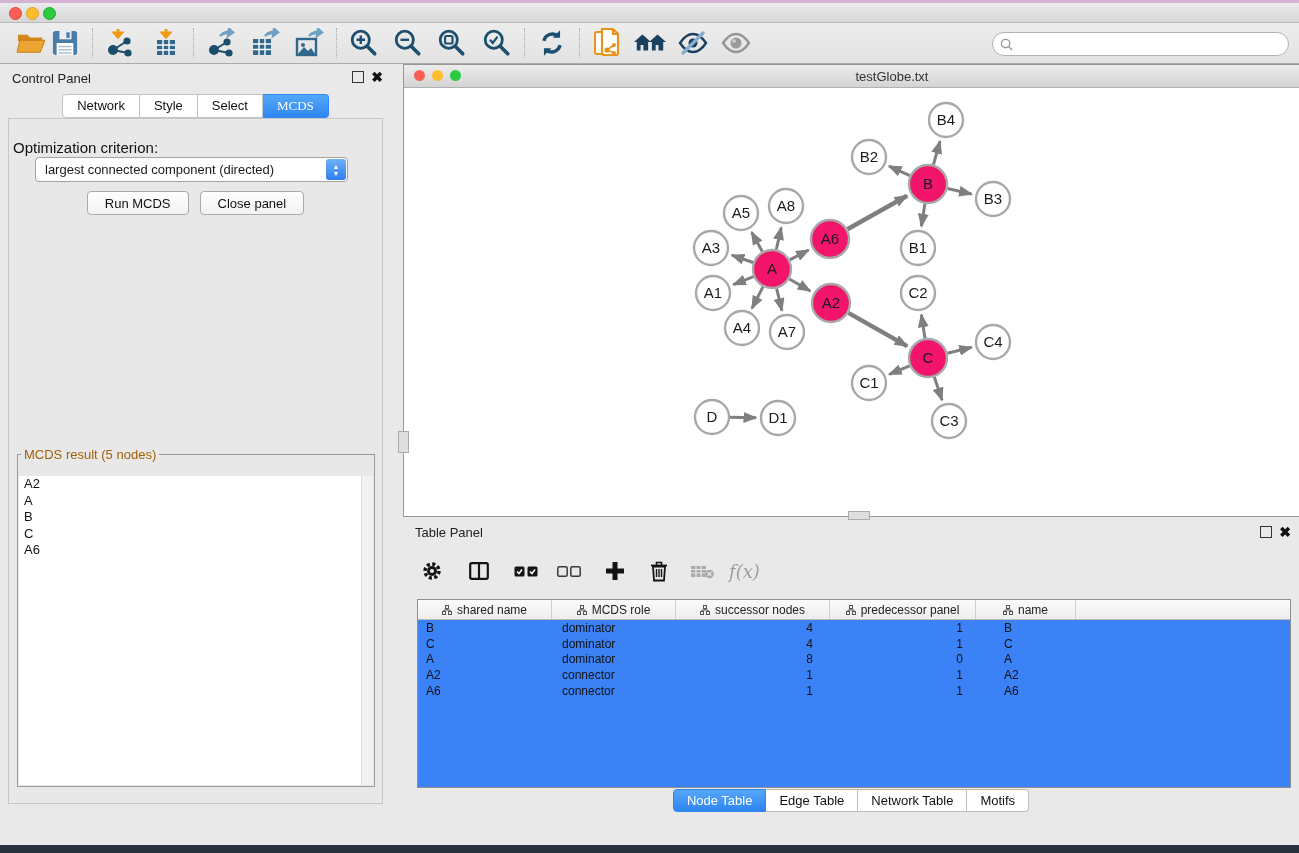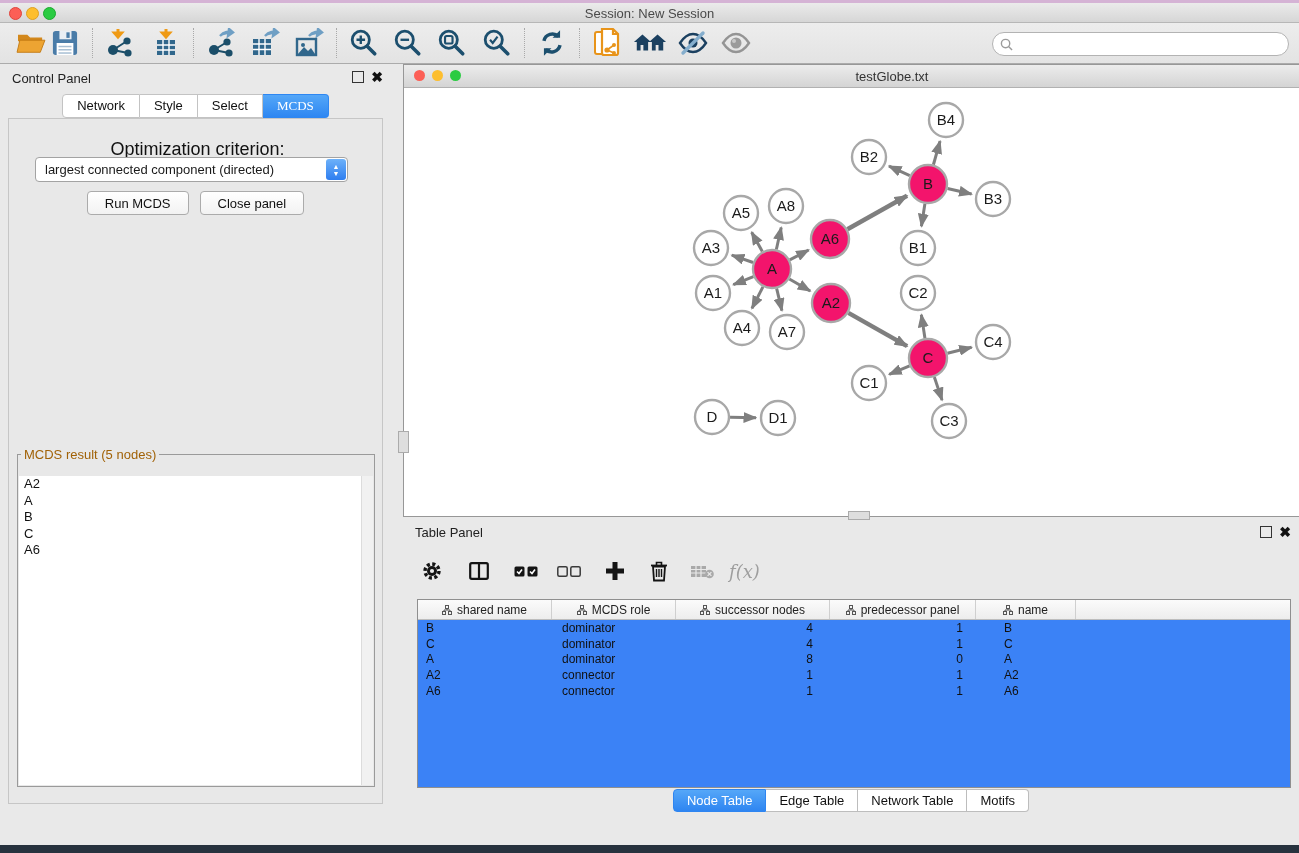--- a/index.html
+++ b/index.html
@@ -33,21 +33,21 @@
   .float-btn{width:10px;height:10px;border:1.5px solid #333;display:inline-block;}
   .close-btn{font-size:14px;font-weight:bold;color:#111;line-height:10px;}
   #cp-tabs{position:absolute;left:0;right:0;top:31px;display:flex;justify-content:center;}
   .cp-tab{font-size:13px;padding:3px 14px;background:#fff;border:1px solid #c3c3c3;border-left:none;
           color:#111;}
   .cp-tab:first-child{border-left:1px solid #c3c3c3;border-radius:4px 0 0 4px;}
   .cp-tab:last-child{border-radius:0 4px 4px 0;}
   .cp-tab.active{background:linear-gradient(#54a7f8,#2e87f2);border-color:#2e87f2;color:#fff;font-family:Liberation Serif, serif;}
   #cp-content{position:absolute;left:8px;top:55px;width:373px;height:684px;background:#e8e8e8;
               border:1px solid #c6c6c6;}
-  #opt-label{position:absolute;left:4px;right:0;top:20px;text-align:center;font-size:18px;color:#111;}
+  #opt-label{position:absolute;left:4px;right:0;top:20px;text-align:left;font-size:15px;color:#111;}
   #criterion-select{position:absolute;left:26px;top:38px;width:311px;height:23px;background:#fff;
                     border:1px solid #a3a3a3;border-radius:4px;display:flex;align-items:center;}
   #criterion-value{flex:1;font-size:13px;padding-left:9px;white-space:nowrap;overflow:hidden;}
   #criterion-stepper{width:20px;height:21px;border-radius:3px;margin-right:1px;
                      background:linear-gradient(#6db1f9,#2e7ef0);display:flex;flex-direction:column;
                      align-items:center;justify-content:center;color:#fff;font-size:7px;line-height:7px;}
   #cp-buttons{position:absolute;left:0;right:0;top:72px;display:flex;justify-content:center;gap:11px;}
   .cp-btn{height:22px;padding:0 17px;background:linear-gradient(#fff,#f2f2f2);border:1px solid #ababab;
           border-radius:4px;font-size:13px;display:flex;align-items:center;color:#111;}
   #mcds-fieldset{position:absolute;left:8px;top:328px;width:356px;height:338px;border:1px solid #9a9a9a;
@@ -107,21 +107,20 @@
 <body>
 
 <div id="root">
 
   <div id="desktop-edge"></div>
 
   <div id="titlebar">
     <span class="tl tl1"></span>
     <span class="tl tl2"></span>
     <span class="tl tl3"></span>
-    <div id="title-text">Session: New Session</div>
   </div>
 
   <div id="main-toolbar">
     <div style="width:14px"></div>
     <div class="tb">
       <svg width="30" height="26" viewBox="0 0 32 28">
         <path d="M2 5h10l3 3h13v4H2z" fill="#d3881c"></path>
         <path d="M5 11h26l-5 13H1l3-13z" fill="#eda432" stroke="#c27a12" stroke-width="1"></path>
       </svg>
     </div>

